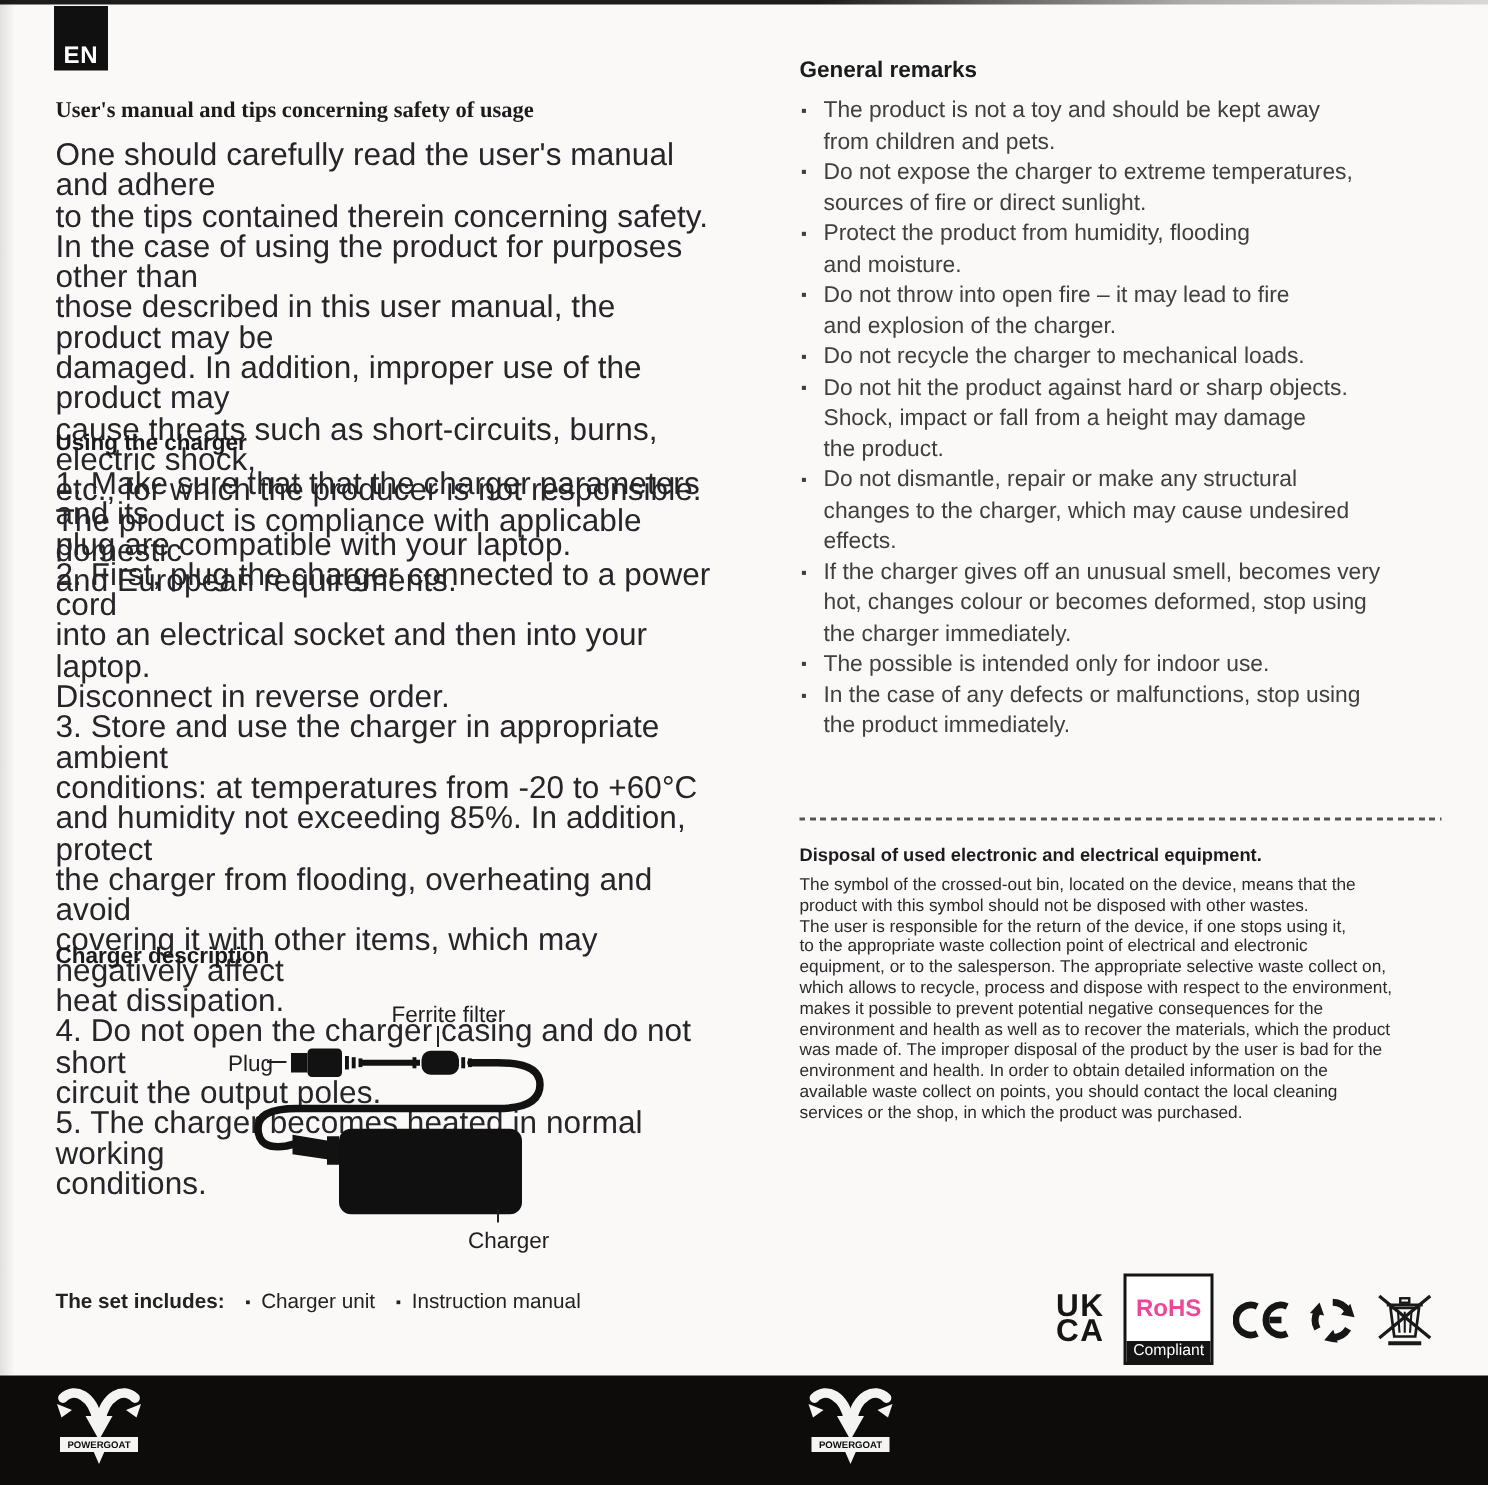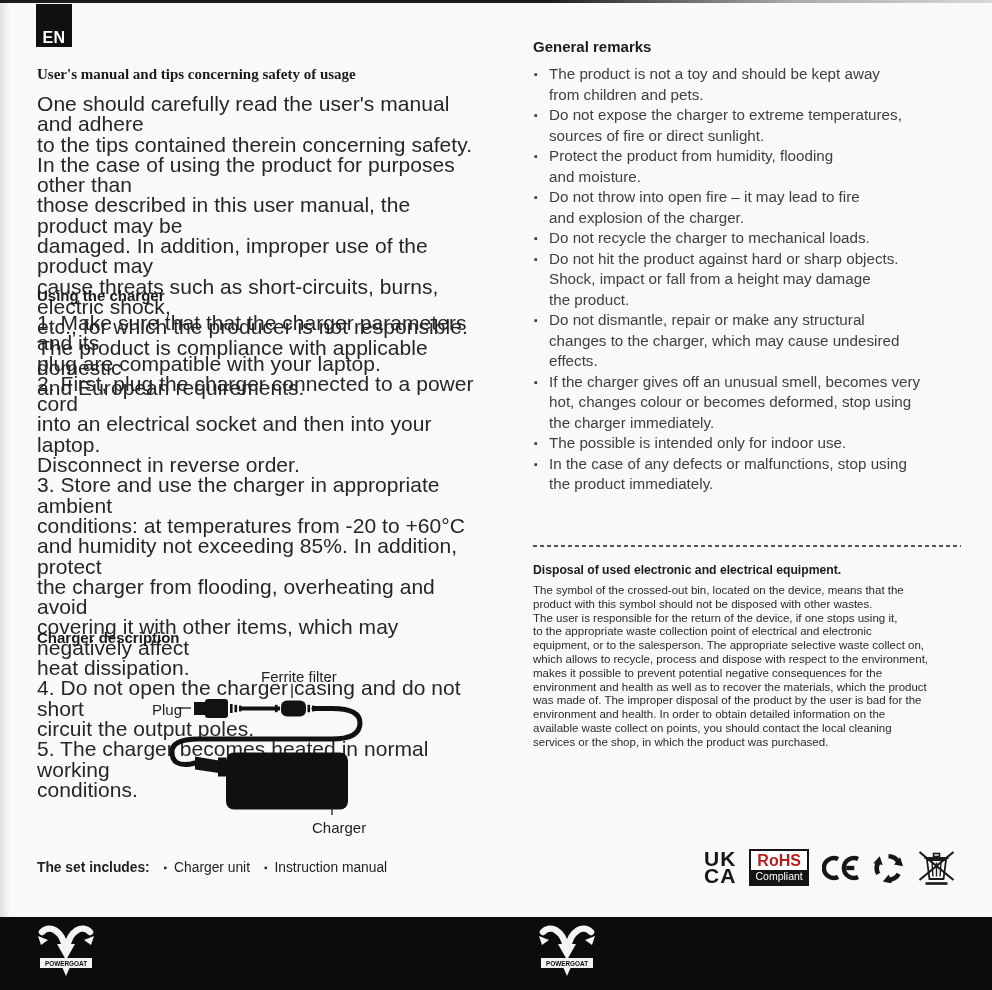--- a/index.html
+++ b/index.html
@@ -45,21 +45,21 @@
   .bullets li::before{content:"▪";position:absolute;left:1px;top:0;font-size:11px;}
   .dashed-divider{position:absolute;left:0;top:545px;width:428px;height:2px;
     background:repeating-linear-gradient(to right,#555 0 4px,transparent 4px 7px);}
   .disposal-heading{position:absolute;left:0;top:563px;font-size:12.2px;font-weight:700;color:#1b1b1d;white-space:nowrap;}
   .disposal-text{position:absolute;left:0;top:584px;width:440px;font-size:11.5px;line-height:13.8px;
     color:#2a2a2e;white-space:pre-line;}
   
   .cert-row{position:absolute;left:704px;top:849px;display:flex;align-items:center;gap:13px;}
   .ukca{font-weight:800;font-size:21px;line-height:16.5px;color:#161616;letter-spacing:1px;}
   .rohs{border:2.5px solid #141414;text-align:center;background:#fff;}
-  .rohs-top{font-weight:700;font-size:16px;padding:0 6px;color:#b91c1c;line-height:19px;}
+  .rohs-top{font-weight:700;font-size:16px;padding:12px 6px;color:#ec4899;line-height:19px;}
   .rohs-bottom{background:#141414;color:#fff;font-size:10.5px;padding:1px 4px 2px;line-height:11px;}
   .mark{display:block;}
   
   .footer-bar{position:absolute;left:0;top:917px;width:100%;height:73px;background:#0d0c0b;}
   .goat-logo{position:absolute;top:5px;}
   .goat-left{left:36px;}
   .goat-right{left:537px;}
 </style>
 </head>
 <body>

